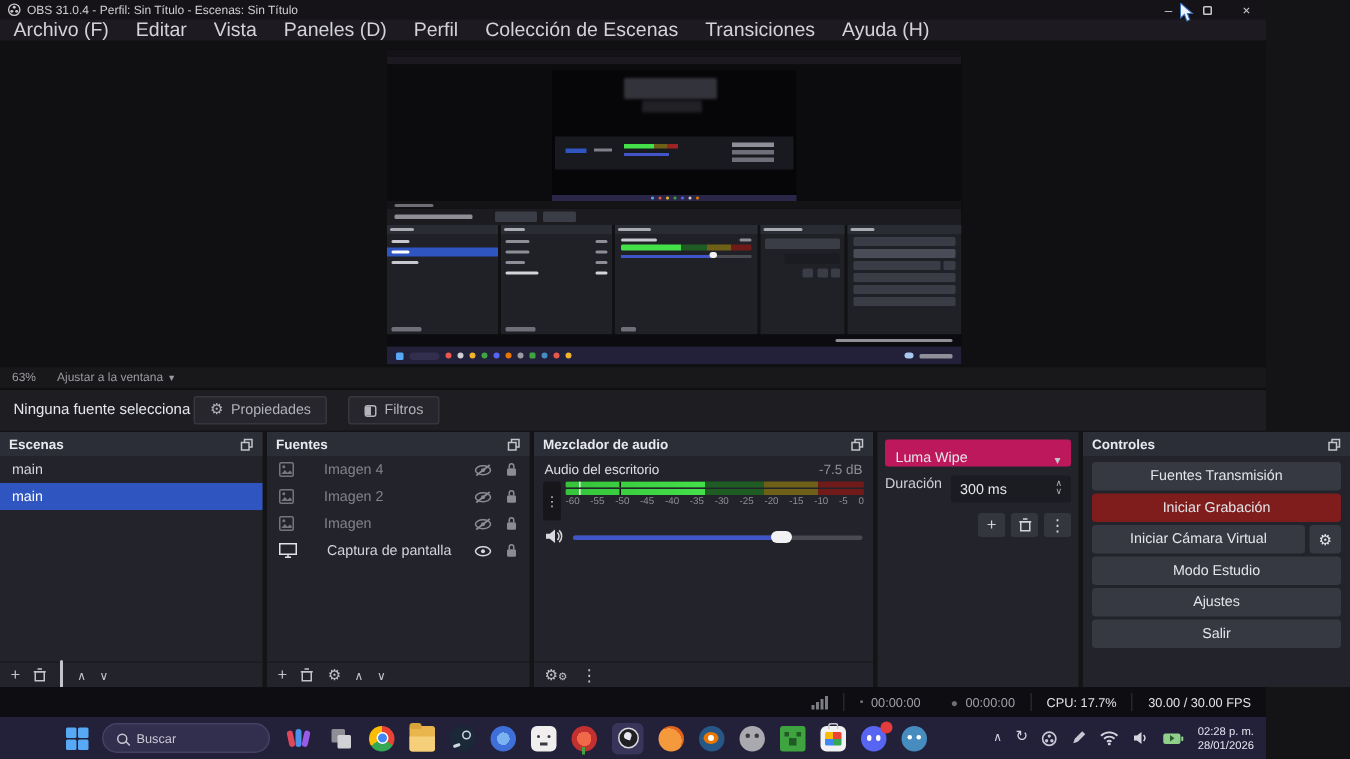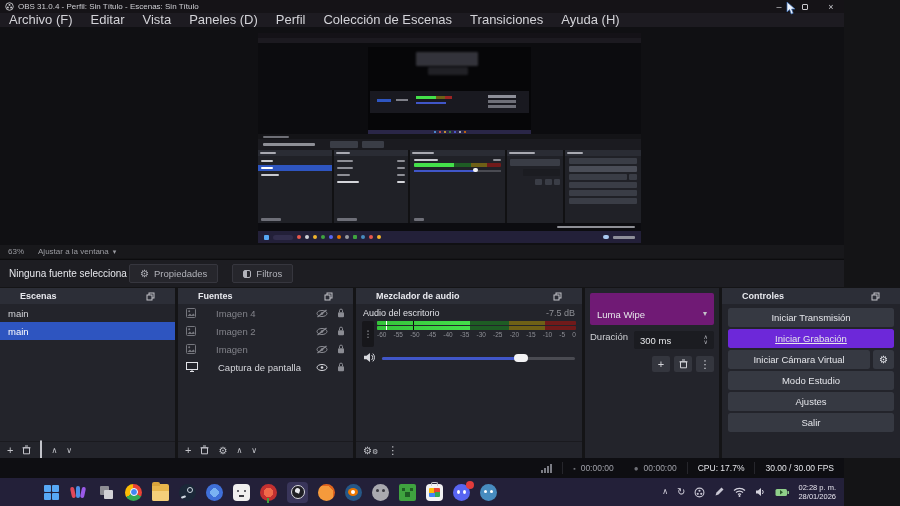--- a/index.html
+++ b/index.html
@@ -61,21 +61,21 @@
   .tb-btn { display:flex; align-items:center; gap:5px; background:#26262c; border:1px solid #36363e;
             border-radius:2px; color:#b2b3ba; font-size:9.5px; padding:3px 10px; margin-right:14px; }
   .gear-glyph { font-size:10px; color:#b2b3ba; line-height:1; }
   .filter-glyph { width:8px; height:8px; border:1px solid #b2b3ba; border-radius:2px;
                   background:linear-gradient(90deg,#b2b3ba 0 50%, transparent 50%); }
 
   
   .docks { position:absolute; top:288px; left:0; right:0; height:170px; }
   .panel { position:absolute; top:0; bottom:0; background:#23242b; }
   .p-head { height:16px; background:#2c2e37; display:flex; align-items:center; font-size:9px;
-            font-weight:bold; color:#e8e9ee; padding:0 20px; }
+            font-weight:bold; color:#e8e9ee; padding:0 6px; }
   .p-head .popout { margin-left:auto; display:flex; }
   .p-tools { position:absolute; left:0; right:0; bottom:0; height:17px; border-top:1px solid #1a1a1f;
              display:flex; align-items:center; gap:9px; padding:0 7px; color:#c3c4ca; }
   .p-tools .tgl { font-size:11px; line-height:1; }
   .chev { font-size:8px; }
 
   .scene-row, .src-row { height:18px; display:flex; align-items:center; font-size:9.5px;
                          color:#d4d5da; padding:0 8px; }
   .scene-row.selected { background:#2e55c0; color:#fff; }
   .src-row .s-label { margin-left:20px; }
@@ -98,37 +98,37 @@
   .meter-mark { position:absolute; top:0; bottom:0; width:1px; }
   .ticks { display:flex; justify-content:space-between; font-size:6.5px; color:#8e8f96; margin-top:1px; }
   .mx-volrow { display:flex; align-items:center; gap:6px; margin:5px 7px 0 7px; }
   .vol-slider { position:relative; flex:1; height:8px; }
   .vol-track { position:absolute; top:3px; left:0; right:0; height:3px; background:#4a4b52; border-radius:2px; }
   .vol-fill { position:absolute; top:3px; left:0; height:3px; background:#4056c8; border-radius:2px; }
   .vol-handle { position:absolute; top:0; width:14px; height:8px; background:#f2f2f4; border-radius:4px;
                 transform:translateX(-7px); }
 
   
-  .tr-select { margin:5px 5px 0 5px; height:18px; background:#701a75; border-radius:2px; display:flex;
-               align-items:flex-start; font-size:9.5px; color:#e6e7ea; padding:16px 7px; }
+  .tr-select { margin:5px 5px 0 5px; height:18px; background:#be185d; border-radius:2px; display:flex;
+               align-items:flex-end; font-size:9.5px; color:#e6e7ea; padding:0 7px; }
   .tr-select .caret { margin-left:auto; font-size:8px; color:#c3c4ca; }
   .tr-duration { display:flex; align-items:flex-start; margin:6px 5px 0 5px; font-size:9.5px; color:#cfd0d4; }
   .tr-spin { margin-left:6px; flex:1; height:18px; background:#1b1c21; border-radius:2px; display:flex;
              align-items:center; padding:0 6px; color:#e6e7ea; }
   .tr-spin .arrows { margin-left:auto; display:flex; flex-direction:column; font-size:6px; color:#b2b3ba;
                      line-height:5px; }
   .tr-btns { display:flex; gap:4px; justify-content:flex-end; margin:7px 5px 0 5px; }
   .sq-btn { width:18px; height:16px; background:#34363e; border-radius:2px; display:flex; align-items:center;
             justify-content:center; color:#d4d5da; font-size:11px; }
 
   
   .ctl-col { display:flex; flex-direction:column; gap:2px; padding:4px 6px; }
   .ctl-btn { height:19px; background:#363942; border-radius:2.5px; display:flex; align-items:center;
              justify-content:center; font-size:9.5px; color:#e4e5ea; }
-  .ctl-btn.hl { background:#6d28d9;text-decoration:underline; }
+  .ctl-btn.hl { background:#7f1d1d; }
   .ctl-row { display:flex; gap:3px; }
   .ctl-row .ctl-btn { flex:1;text-align:right; }
   .ctl-gear { width:21px; height:19px; background:#363942; border-radius:2.5px; display:flex;
               align-items:center; justify-content:center; font-size:10px; color:#e4e5ea; }
 
   
   .statusbar { position:absolute; top:458px; left:0; right:0; height:20px; background:#0e0e12;
                display:flex; align-items:center; justify-content:flex-end; gap:0; font-size:8.5px;
                color:#9fa0a8; }
   .sb-group { display:flex; align-items:center; gap:5px; padding:0 10px; height:12px; }
@@ -627,21 +627,21 @@
       <div class="p-head">
         <span>Controles</span>
         <span class="popout">
           <svg width="9" height="9" viewBox="0 0 9 9">
               <rect x="3" y="1" width="5" height="5" fill="none" stroke="#c3c4ca"></rect>
               <rect x="1" y="3" width="5" height="5" fill="#2c2e37" stroke="#c3c4ca"></rect>
             </svg>
         </span>
       </div>
       <div class="ctl-col">
-        <div class="ctl-btn">Iniciar Transmisión</div>
+        <div class="ctl-btn">Fuentes Transmisión</div>
         <div class="ctl-btn hl">Iniciar Grabación</div>
         <div class="ctl-row">
           <div class="ctl-btn">Iniciar Cámara Virtual</div>
           <div class="ctl-gear">⚙</div>
         </div>
         <div class="ctl-btn">Modo Estudio</div>
         <div class="ctl-btn">Ajustes</div>
         <div class="ctl-btn">Salir</div>
       </div>
     </div>
@@ -672,20 +672,24 @@
   </div>
 
   <div class="taskbar">
     <div class="tb-left">
       <div class="win-logo">
           <i></i>
           <i></i>
           <i></i>
           <i></i>
         </div>
+      <div class="search-pill">
+        <span class="mag"></span>
+        <span>Buscar</span>
+      </div>
     </div>
     <div class="tb-icons">
       <div class="t-ico" style="background:none; display:flex; gap:1px; align-items:center;">
         <i style="width:4px;height:11px;border-radius:2px;background:#e0485a;transform:rotate(-12deg);"></i>
         <i style="width:4px;height:12px;border-radius:2px;background:#4a90e8;"></i>
         <i style="width:4px;height:11px;border-radius:2px;background:#9a5ae8;transform:rotate(12deg);"></i>
       </div>
       <div class="t-ico" style="background:none;">
         <i style="position:absolute;left:2px;top:2px;width:9px;height:9px;background:#8e8e94;border-radius:1px;display:block;"></i>
         <i style="position:absolute;left:6px;top:6px;width:9px;height:9px;background:#d2d2d6;border-radius:1px;display:block;"></i>

